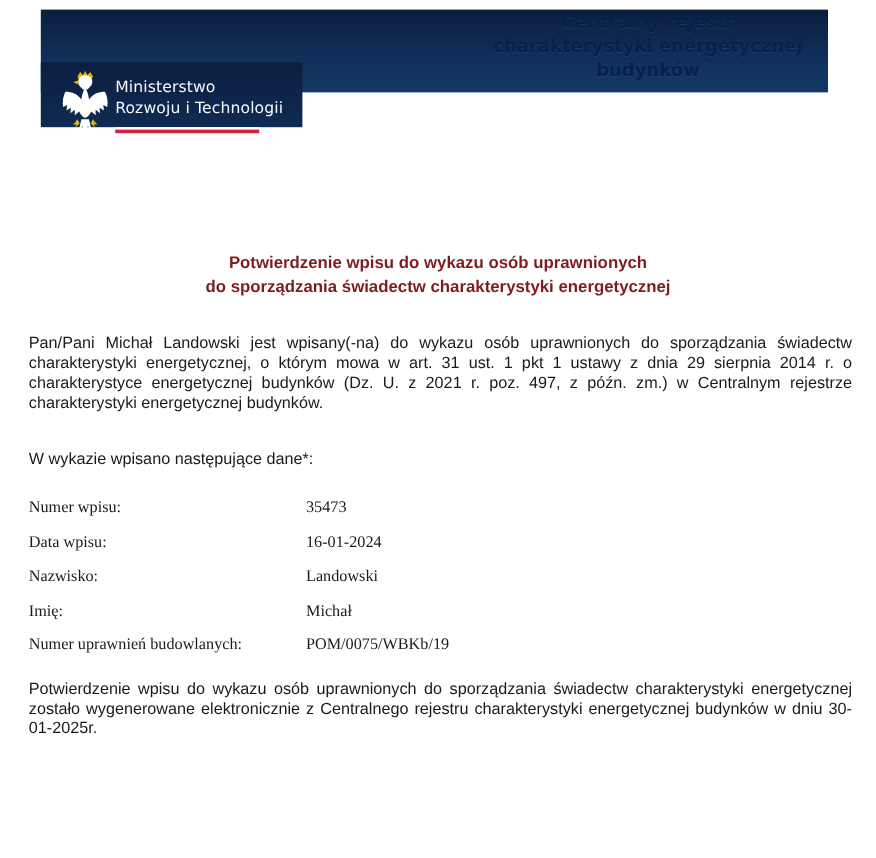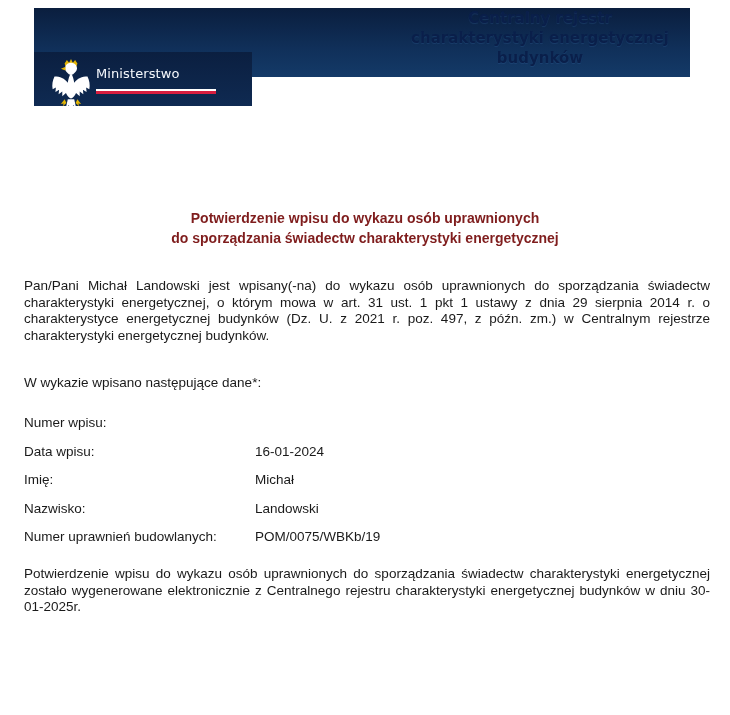--- a/index.html
+++ b/index.html
@@ -67,20 +67,21 @@
   .intro{top:278px;}
   .list-intro{
     position:absolute;left:24px;top:374px;
     font-size:13.5px;line-height:17px;text-align:right;
   }
   .fields{position:absolute;left:24px;top:414px;width:686px;}
   .field-row{
     display:grid;grid-template-columns:231px 1fr;
     font-size:13.5px;line-height:17px;
     margin-bottom:11.5px;
+    font-family:Liberation Serif, serif;
   }
   .footer-para{top:566px;}
 </style>
 </head>
 <body>
 
 <header class="banner">
   <div class="logo-box">
     <svg class="eagle" width="46" height="55" viewBox="0 0 100 120" aria-hidden="true">
 
@@ -92,20 +93,21 @@
 
       <path fill="#ffffff" d="M50 30 C46 38 44 44 43 52 C36 42 26 38 14 38 C10 46 8 56 10 66 L17 62 L16 72 L24 67 L23 77 L31 71 L31 81 L39 74 C42 80 45 84 50 86 C55 84 58 80 61 74 L69 81 L69 71 L77 77 L76 67 L84 72 L83 62 L90 66 C92 56 90 46 86 38 C74 38 64 42 57 52 C56 44 54 38 50 30 Z"></path>
 
       <path fill="#ffffff" d="M43 88 L39 106 L45 101 L50 108 L55 101 L61 106 L57 88 Z"></path>
 
       <path fill="#e3b505" d="M36 88 L28 98 L34 97 L32 103 L40 96 Z"></path>
       <path fill="#e3b505" d="M64 88 L72 98 L66 97 L68 103 L60 96 Z"></path>
     </svg>
     <div class="ministry-text">
       <div>Ministerstwo</div>
+      <div>Rozwoju i Technologii</div>
       <div class="flag-stripe">
         <span class="white"></span>
         <span class="red"></span>
       </div>
     </div>
   </div>
   <div class="banner-title">Centralny rejestr
 charakterystyki energetycznej
 budynków</div>
 </header>
@@ -114,32 +116,33 @@
   <h1 class="doc-title">Potwierdzenie wpisu do wykazu osób uprawnionych
 do sporządzania świadectw charakterystyki energetycznej</h1>
 
   <p class="para intro">Pan/Pani Michał Landowski jest wpisany(-na) do wykazu osób uprawnionych do sporządzania świadectw charakterystyki energetycznej, o którym mowa w art. 31 ust. 1 pkt 1 ustawy z dnia 29 sierpnia 2014 r. o charakterystyce energetycznej budynków (Dz. U. z 2021 r. poz. 497, z późn. zm.) w Centralnym rejestrze charakterystyki energetycznej budynków.</p>
 
   <p class="list-intro">W wykazie wpisano następujące dane*:</p>
 
   <div class="fields">
     <div class="field-row">
       <span class="lbl">Numer wpisu:</span>
+      <span class="val">35473</span>
     </div>
     <div class="field-row">
       <span class="lbl">Data wpisu:</span>
       <span class="val">16-01-2024</span>
     </div>
     <div class="field-row">
+      <span class="lbl">Nazwisko:</span>
+      <span class="val">Landowski</span>
+    </div>
+    <div class="field-row">
       <span class="lbl">Imię:</span>
       <span class="val">Michał</span>
-    </div>
-    <div class="field-row">
-      <span class="lbl">Nazwisko:</span>
-      <span class="val">Landowski</span>
     </div>
     <div class="field-row">
       <span class="lbl">Numer uprawnień budowlanych:</span>
       <span class="val">POM/0075/WBKb/19</span>
     </div>
   </div>
 
   <p class="para footer-para">Potwierdzenie wpisu do wykazu osób uprawnionych do sporządzania świadectw charakterystyki energetycznej zostało wygenerowane elektronicznie z Centralnego rejestru charakterystyki energetycznej budynków w dniu 30-01-2025r.</p>
 </main>
 

